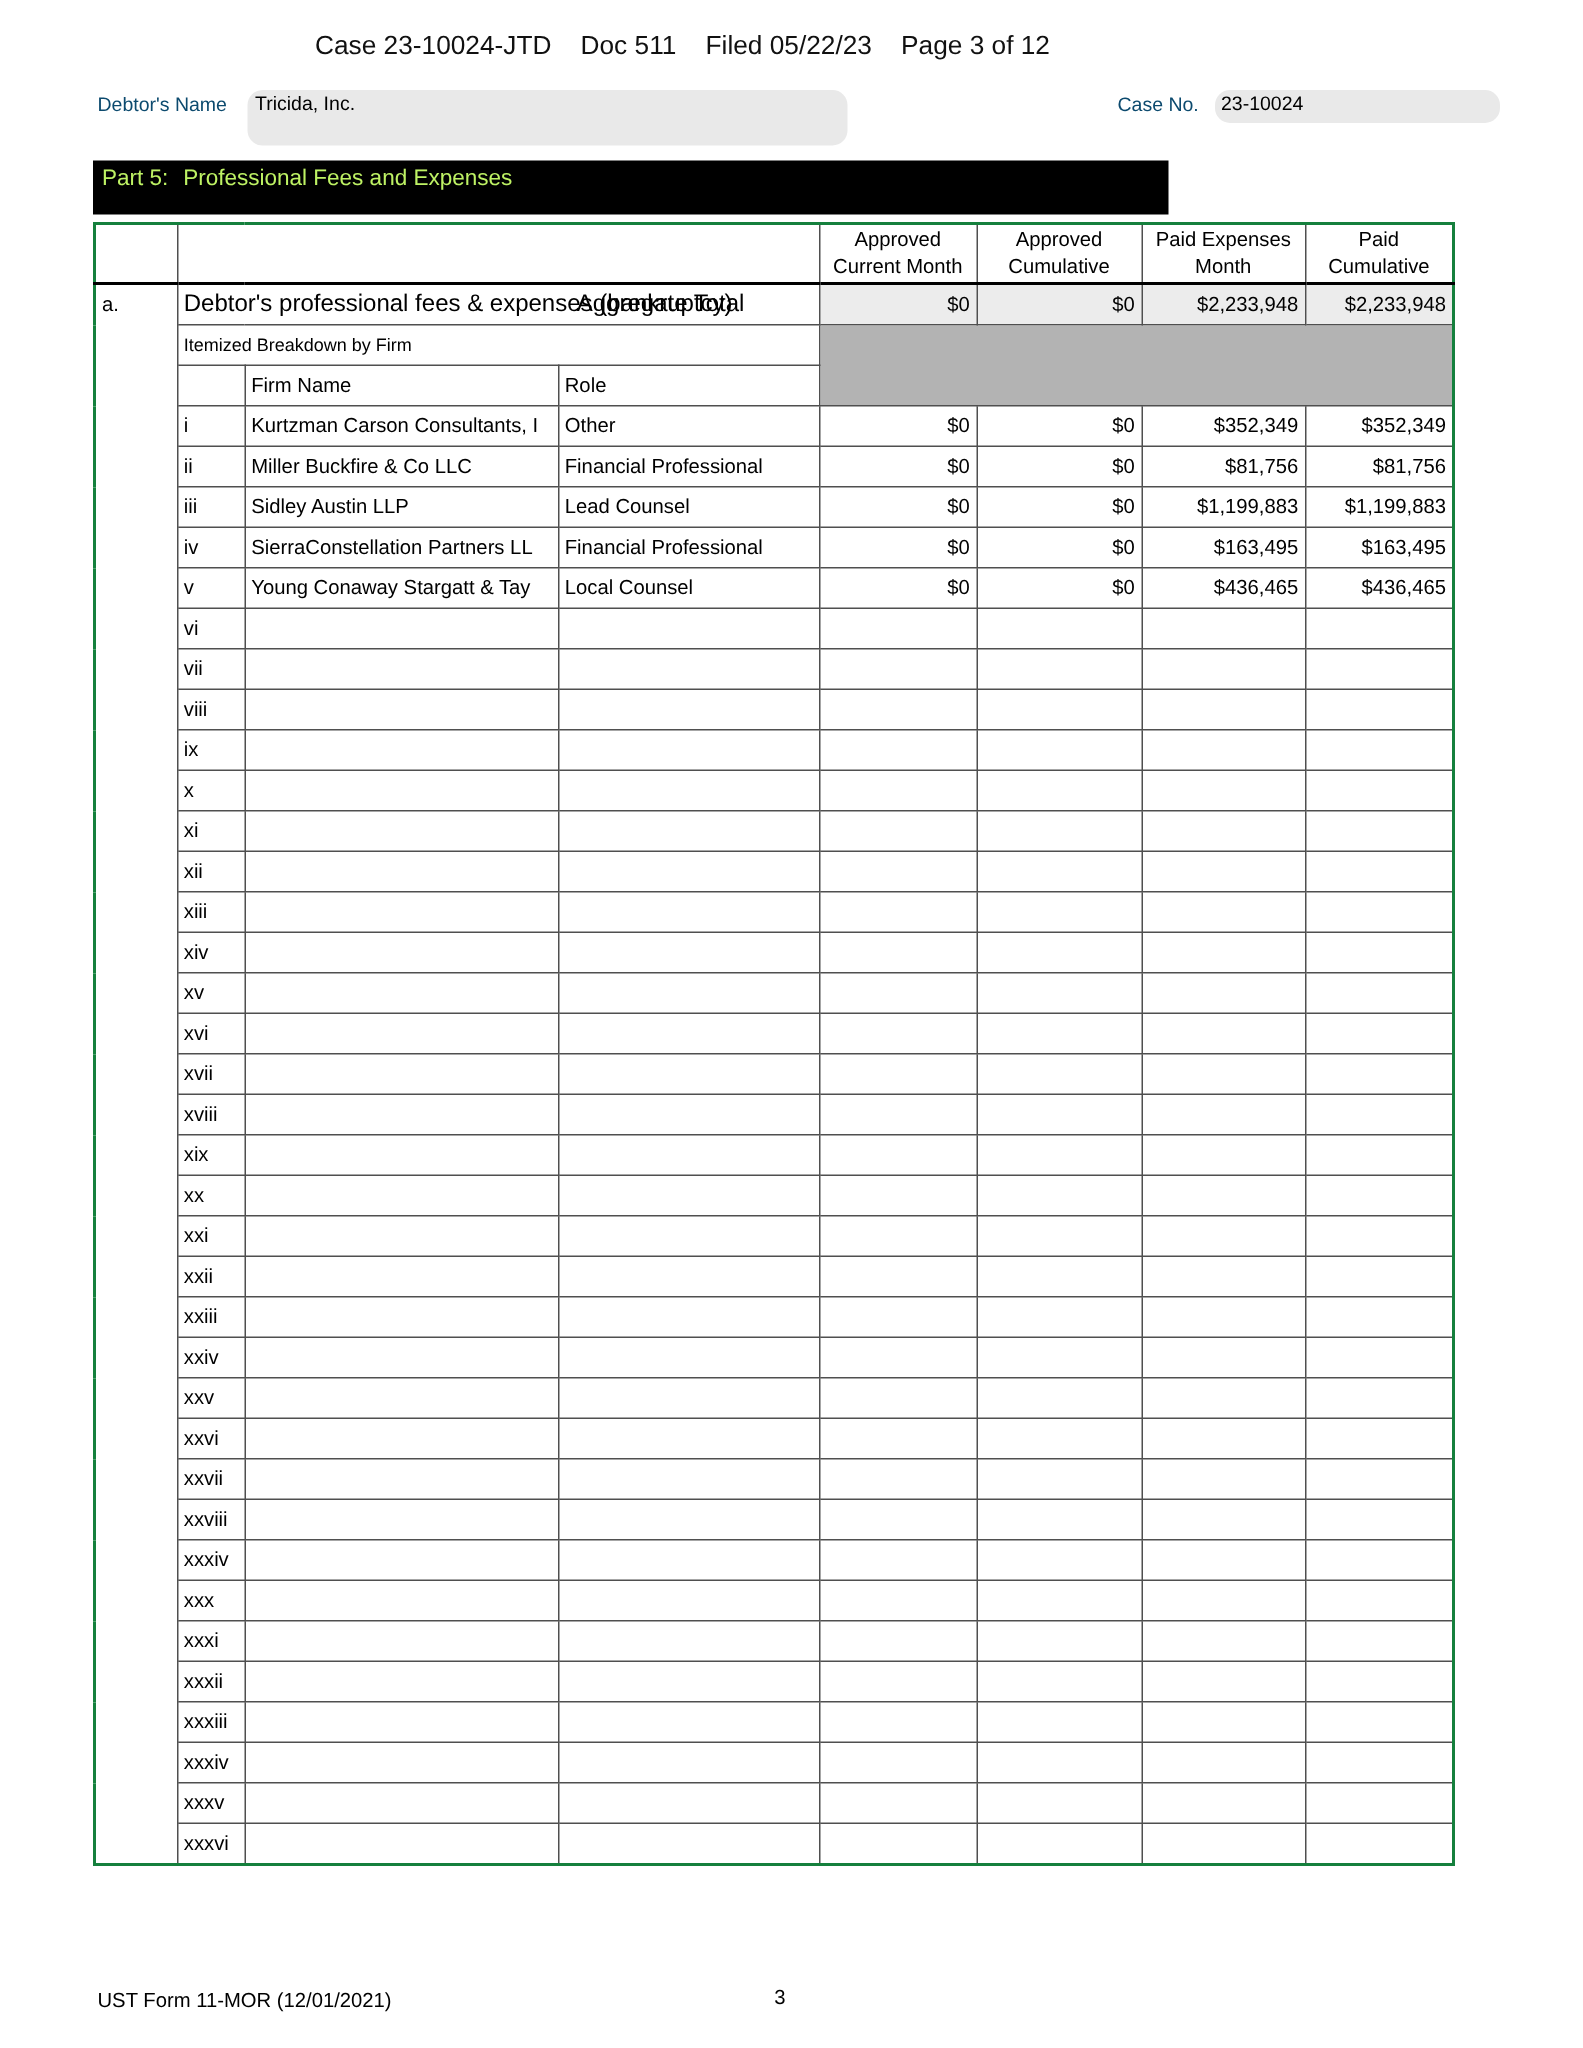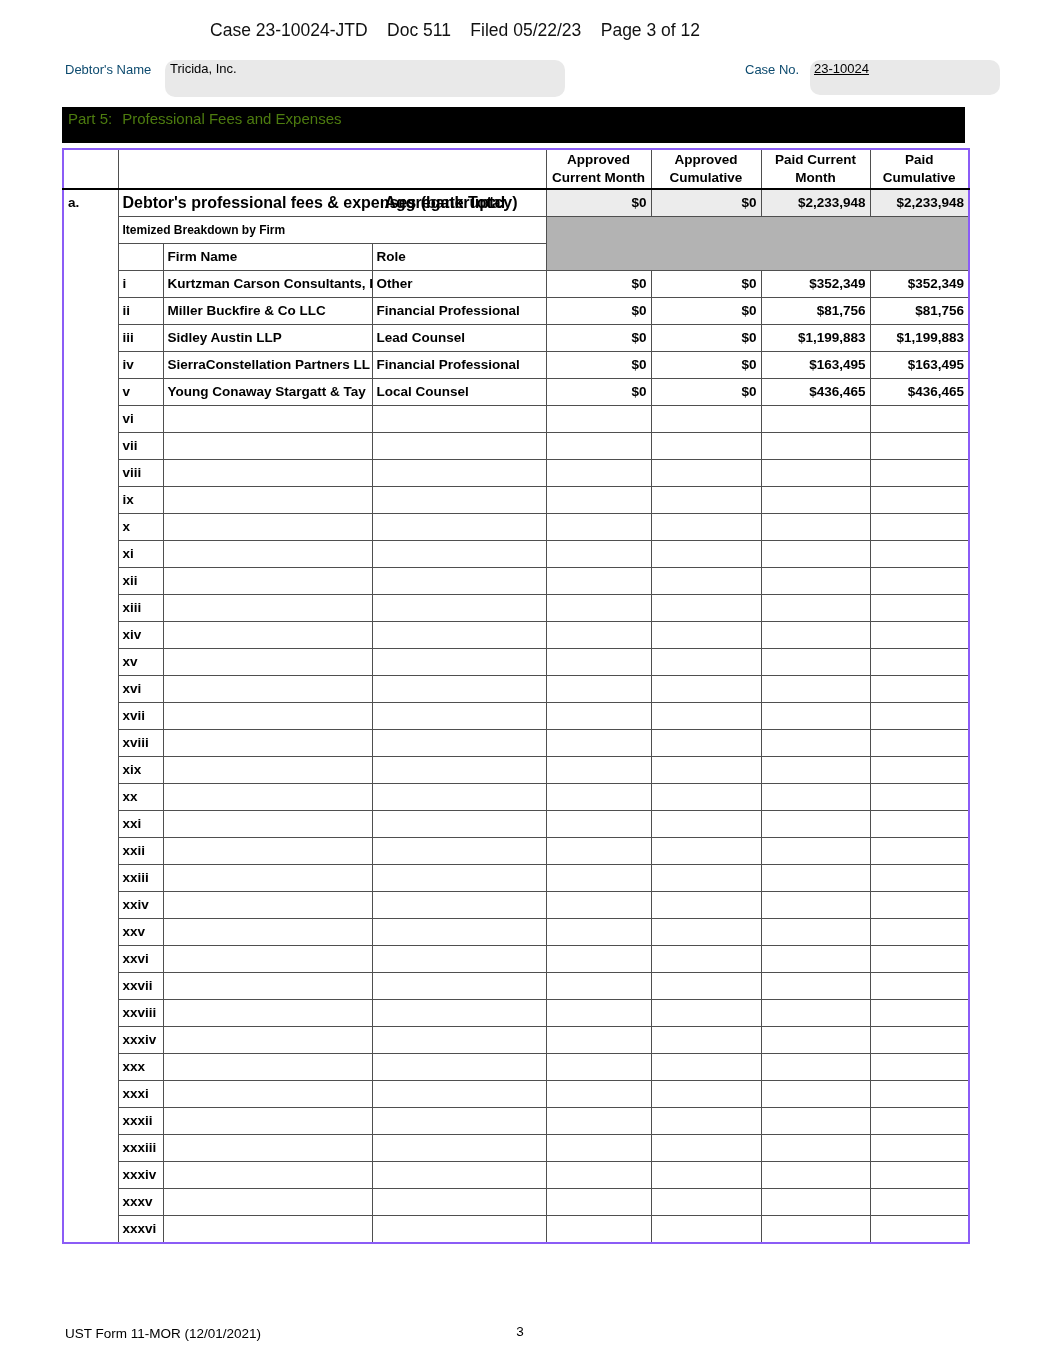--- a/index.html
+++ b/index.html
@@ -9,32 +9,32 @@
   .stamp {
     position:absolute; top:20px; left:0; width:910px;
     text-align:center; font-size:17.5px; white-space:pre; color:#111;
   }
 
   .lbl { position:absolute; font-size:13px; color:#0c4a6e; }
   .lbl-debtor { left:65px; top:62px; }
   .lbl-case { left:745px; top:62px; }
   .hl { position:absolute; background:#e9e9e9; font-size:13px;border-radius:10px; }
   .box-debtor { left:165px; top:60px; width:400px; height:37px; padding:1px 5px; }
-  .box-case { left:810px; top:60px; width:190px; height:35px; padding:1px 4px;text-decoration:underline; }
+  .box-case { left:810px; top:60px; width:190px; height:22px; padding:1px 4px; }
 
   .part5bar {
-    position:absolute; left:62px; top:107px; width:903px; height:36px;
-    background:#000; color:#4d7c0f; font-size:15px; padding:3px 16px 0 6px;
+    position:absolute; left:62px; top:107px; width:717px; height:36px;
+    background:#000; color:#bef264; font-size:15px; padding:3px 16px 0 6px;
   }
   .part5bar .p5title { margin-left:10px; }
 
   table.fees {
     position:absolute; left:62px; top:148px; width:906px;
     border-collapse:collapse; table-layout:fixed;
-    border:2px solid #8b5cf6; font-size:13.5px;font-weight:bold;
+    border:2px solid #15803d; font-size:13.5px;
   }
   .fees td {
     border:1.5px solid #4f4f4f; height:27px; padding:0 4px;
     vertical-align:top; line-height:26px; overflow:hidden; white-space:nowrap;
   }
   .fees tr.hdr td { height:40px; vertical-align:middle; border-bottom:2px solid #000; }
   .colhead { text-align:center; padding:0 1px; }
   .colhead div { line-height:18px; }
   .lettercell { vertical-align:top; padding-top:2px; padding-left:4px; }
   .aggdesc { font-size:16px; position:relative; }
@@ -83,21 +83,21 @@
       <td colspan="3"></td>
       <td class="colhead">
         <div>Approved</div>
         <div>Current Month</div>
       </td>
       <td class="colhead">
         <div>Approved</div>
         <div>Cumulative</div>
       </td>
       <td class="colhead">
-        <div>Paid Current</div>
+        <div>Paid Expenses</div>
         <div>Month</div>
       </td>
       <td class="colhead">
         <div>Paid</div>
         <div>Cumulative</div>
       </td>
     </tr>
     <tr class="agg">
       <td class="lettercell" rowspan="39">a.</td>
       <td colspan="3" class="aggdesc">

